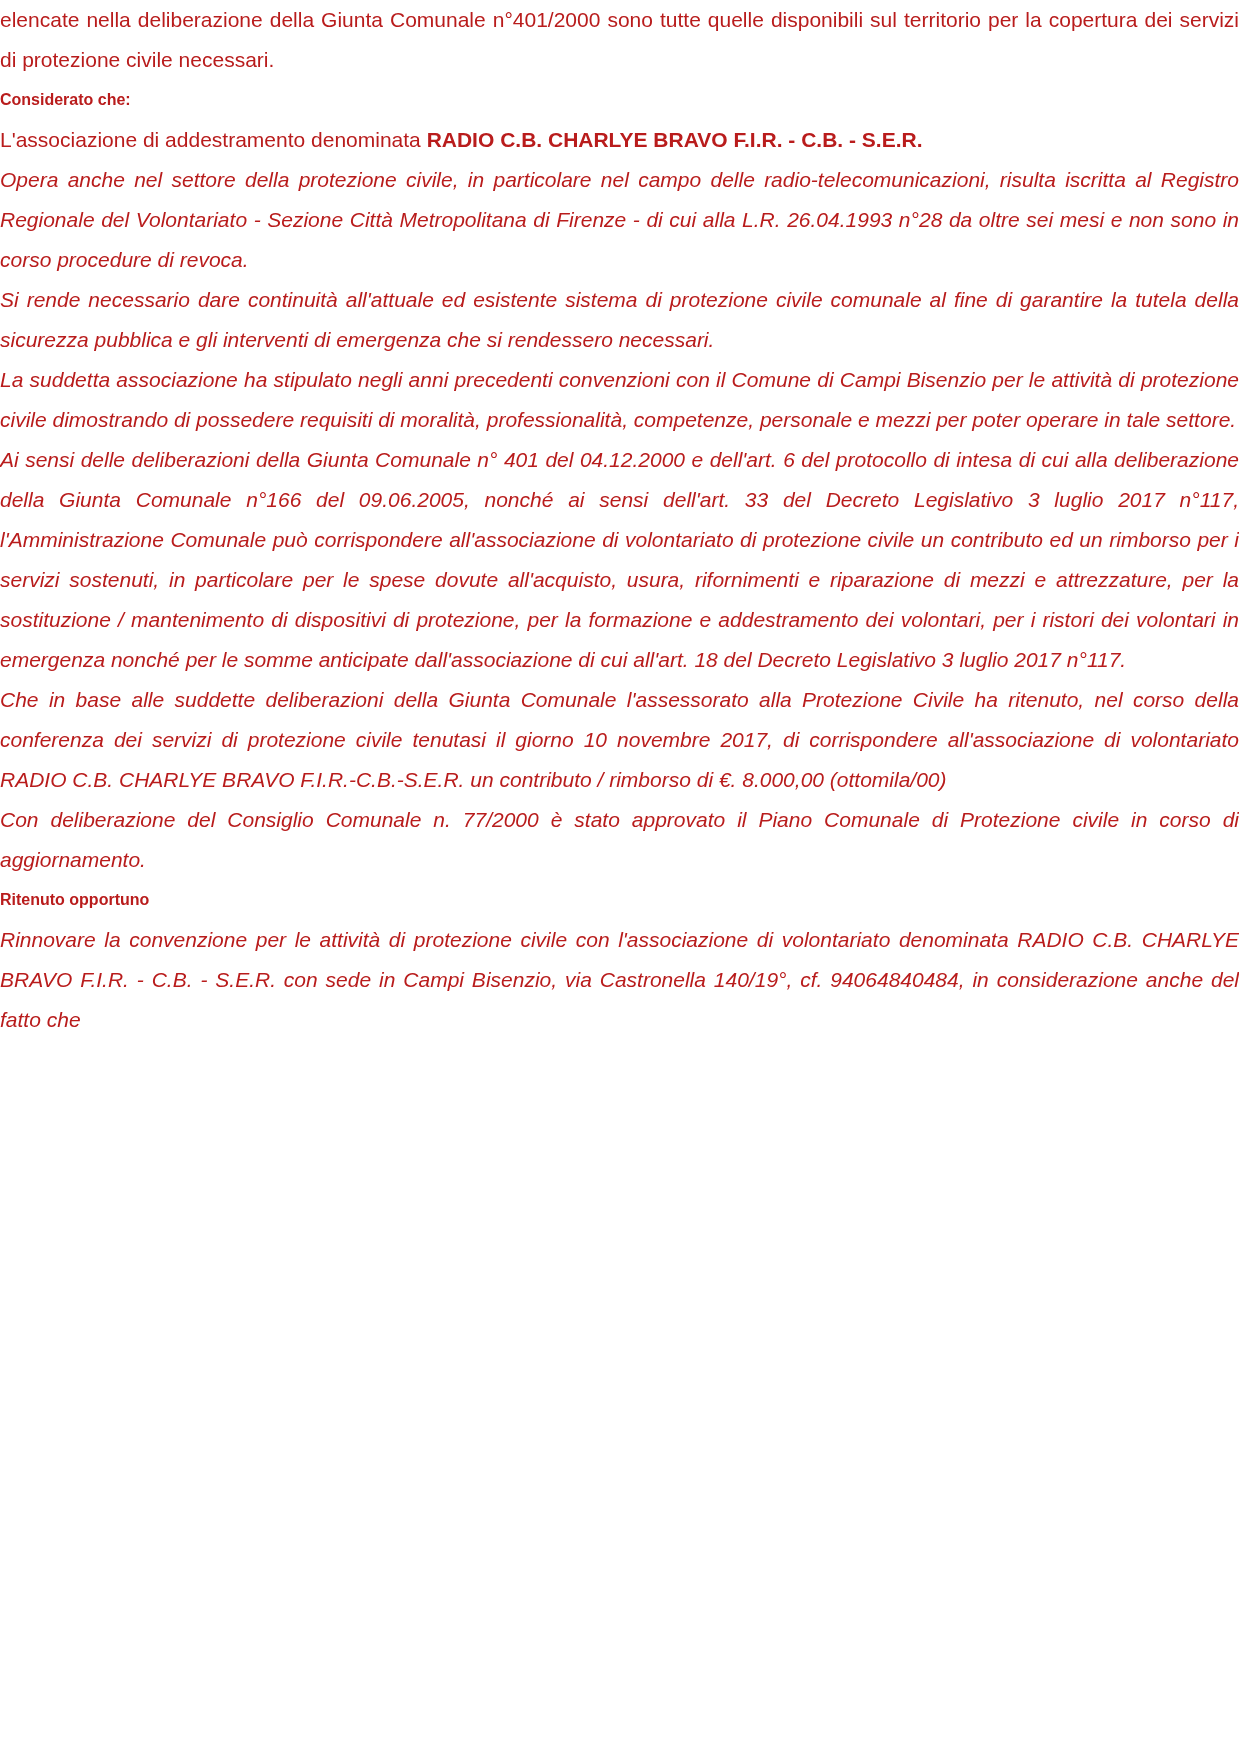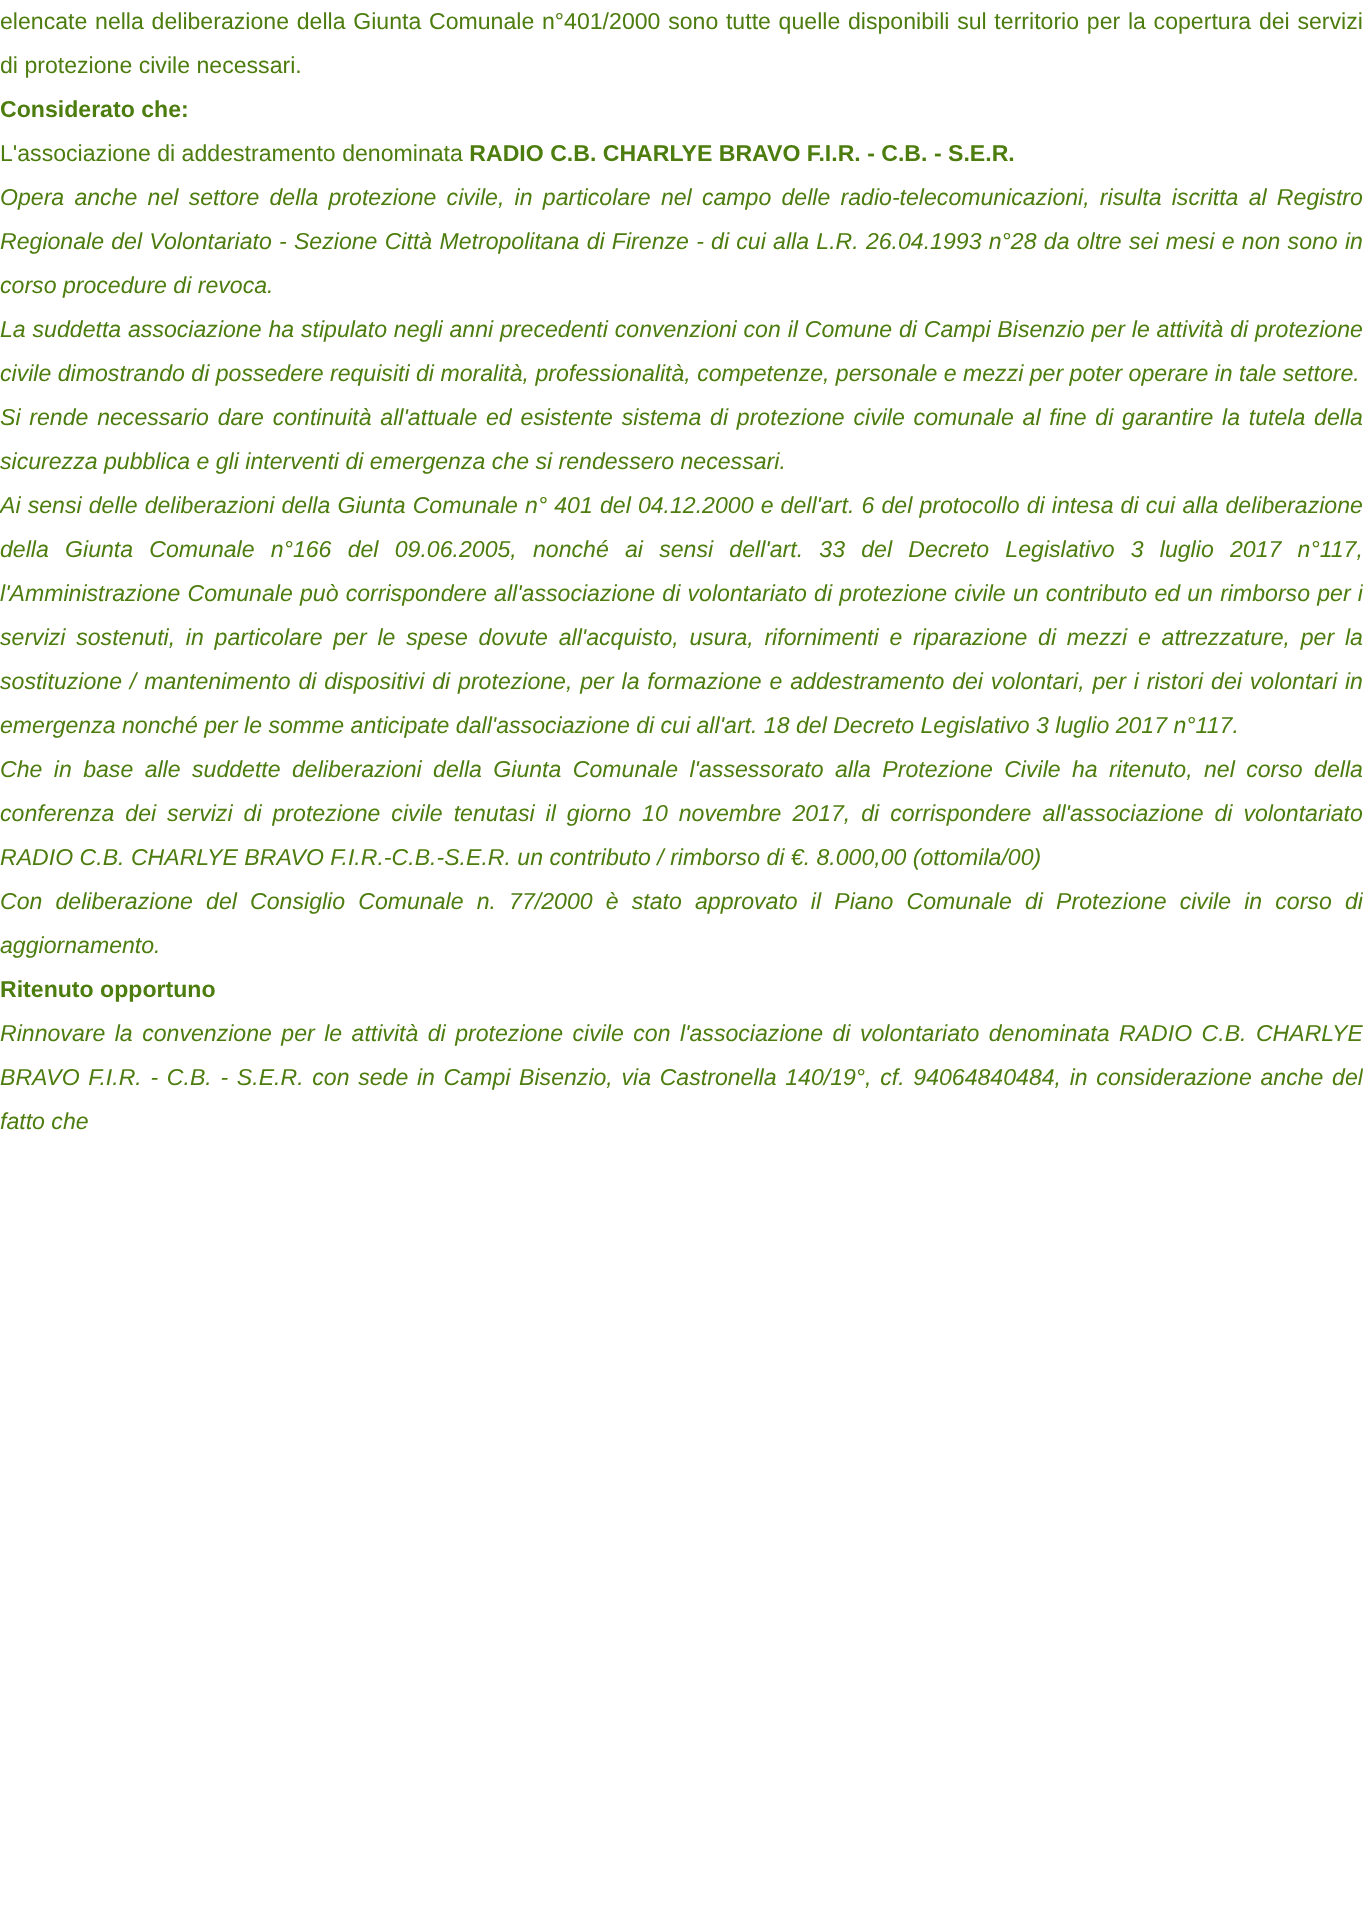--- a/index.html
+++ b/index.html
@@ -8,36 +8,36 @@
     background: #ffffff;
   }
   .page {
     position: relative;
     width: 1239px;
     height: 1753px;
     background: #ffffff;
     font-family: "Liberation Sans", "DejaVu Sans", sans-serif;
     font-size: 21px;
     line-height: 40px;
-    color: #4d7c0f;
+    color: #b91c1c;
     overflow: hidden;
     box-sizing: border-box;
   }
   .page p, .page h3, .page div {
     margin: 0;
     padding: 0;
   }
   .opening {
     margin: 93px 127px 0 168px;
     text-align: justify;
   }
   .heading {
     margin: 45px 127px 0 127px;
     font-weight: bold;
-    font-size: 21px;
+    font-size: 16px;
     line-height: 40px;
   }
   .assoc-line {
     margin: 0 127px 0 78px;
   }
   .assoc-line .bold {
     font-weight: bold;
     text-align: right;
   }
   .bullet-item {
@@ -63,26 +63,26 @@
 
   <div class="bullets">
 
     <div class="bullet-item">
       
       <span class="bullet-text">Opera anche nel settore della protezione civile, in particolare nel campo delle radio-telecomunicazioni, risulta iscritta al Registro Regionale del Volontariato - Sezione Città Metropolitana di Firenze - di cui alla L.R. 26.04.1993 n°28 da oltre sei mesi e non sono in corso procedure di revoca.</span>
     </div>
 
     <div class="bullet-item">
       
-      <span class="bullet-text">La suddetta associazione ha stipulato negli anni precedenti convenzioni con il Comune di Campi Bisenzio per le attività di protezione civile dimostrando di possedere requisiti di moralità, professionalità, competenze, personale e mezzi per poter operare in tale settore.</span>
+      <span class="bullet-text">Si rende necessario dare continuità all'attuale ed esistente sistema di protezione civile comunale al fine di garantire la tutela della sicurezza pubblica e gli interventi di emergenza che si rendessero necessari.</span>
     </div>
 
     <div class="bullet-item">
       
-      <span class="bullet-text">Si rende necessario dare continuità all'attuale ed esistente sistema di protezione civile comunale al fine di garantire la tutela della sicurezza pubblica e gli interventi di emergenza che si rendessero necessari.</span>
+      <span class="bullet-text">La suddetta associazione ha stipulato negli anni precedenti convenzioni con il Comune di Campi Bisenzio per le attività di protezione civile dimostrando di possedere requisiti di moralità, professionalità, competenze, personale e mezzi per poter operare in tale settore.</span>
     </div>
 
 
     <div class="bullet-item">
       
       <span class="bullet-text">Ai sensi delle deliberazioni della Giunta Comunale n° 401 del 04.12.2000 e dell'art. 6 del protocollo di intesa di cui alla deliberazione della Giunta Comunale n°166 del 09.06.2005, nonché ai sensi dell'art. 33 del Decreto Legislativo 3 luglio 2017 n°117, l'Amministrazione Comunale può corrispondere all'associazione di volontariato di protezione civile un contributo ed un rimborso per i servizi sostenuti, in particolare per le spese dovute all'acquisto, usura, rifornimenti e riparazione di mezzi e attrezzature, per la sostituzione / mantenimento di dispositivi di protezione, per la formazione e addestramento dei volontari, per i ristori dei volontari in emergenza nonché per le somme anticipate dall'associazione di cui all'art. 18 del Decreto Legislativo 3 luglio 2017 n°117.</span>
     </div>
 
     <div class="bullet-item">
       

